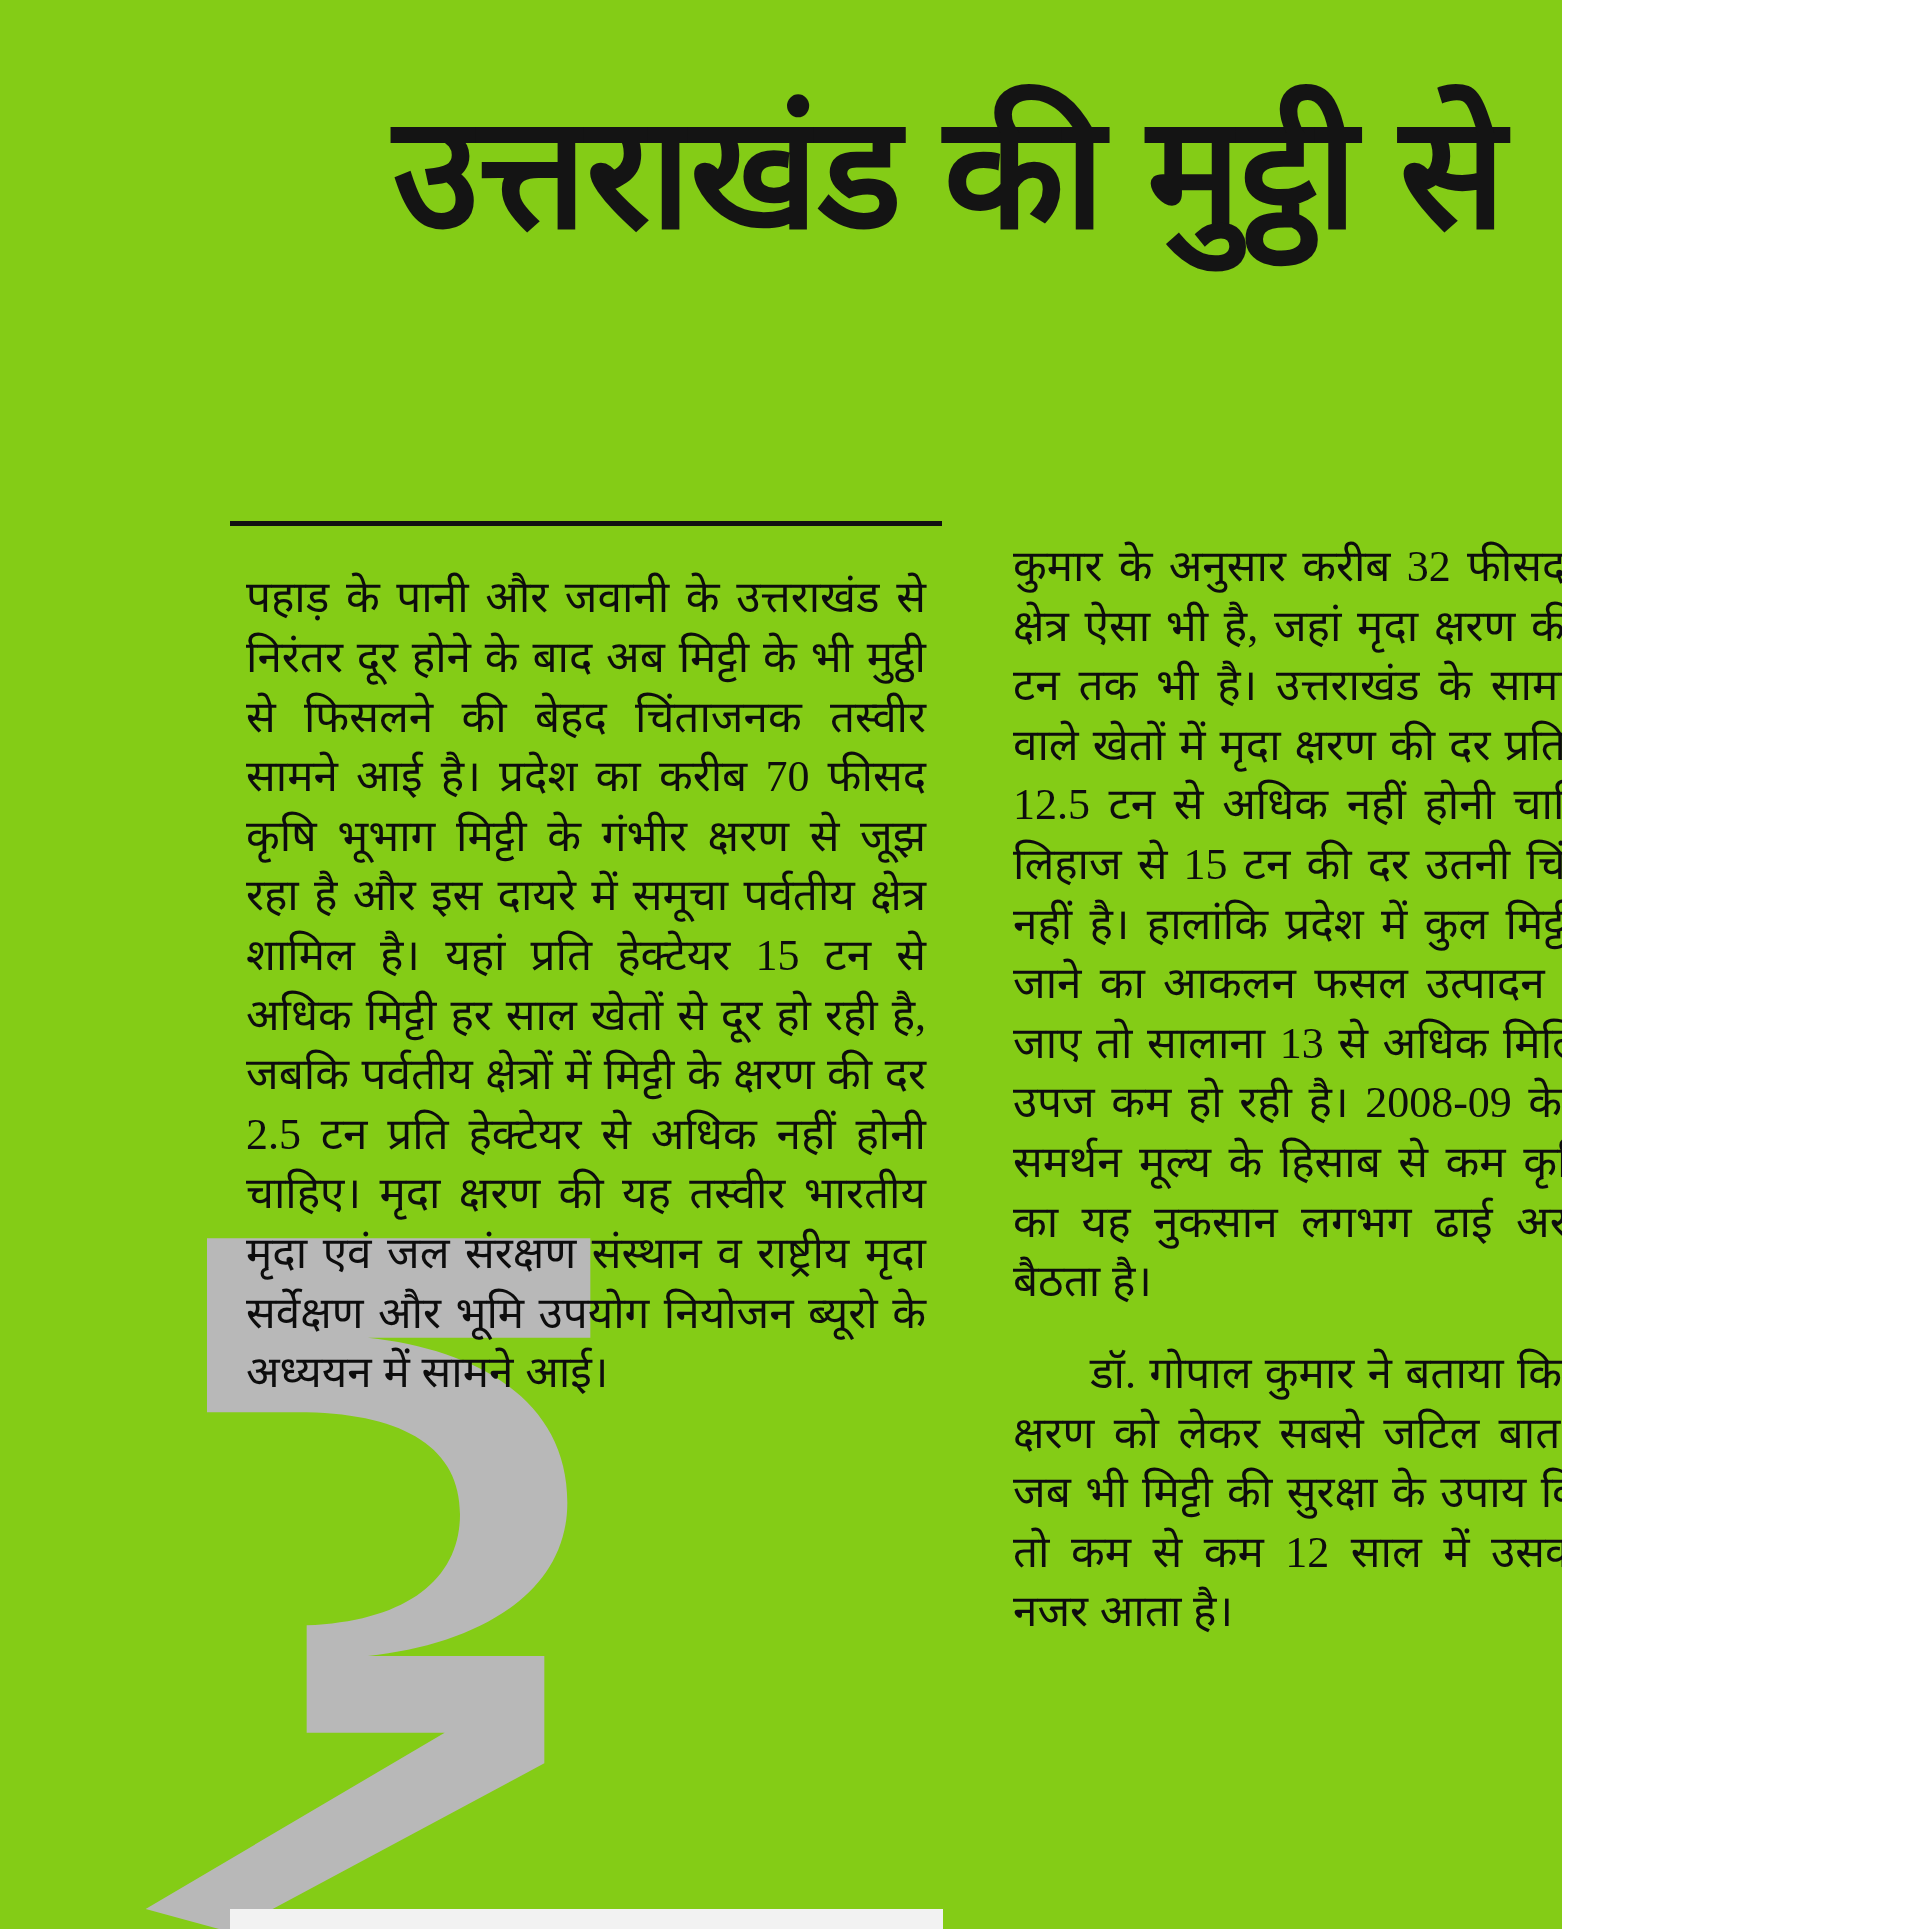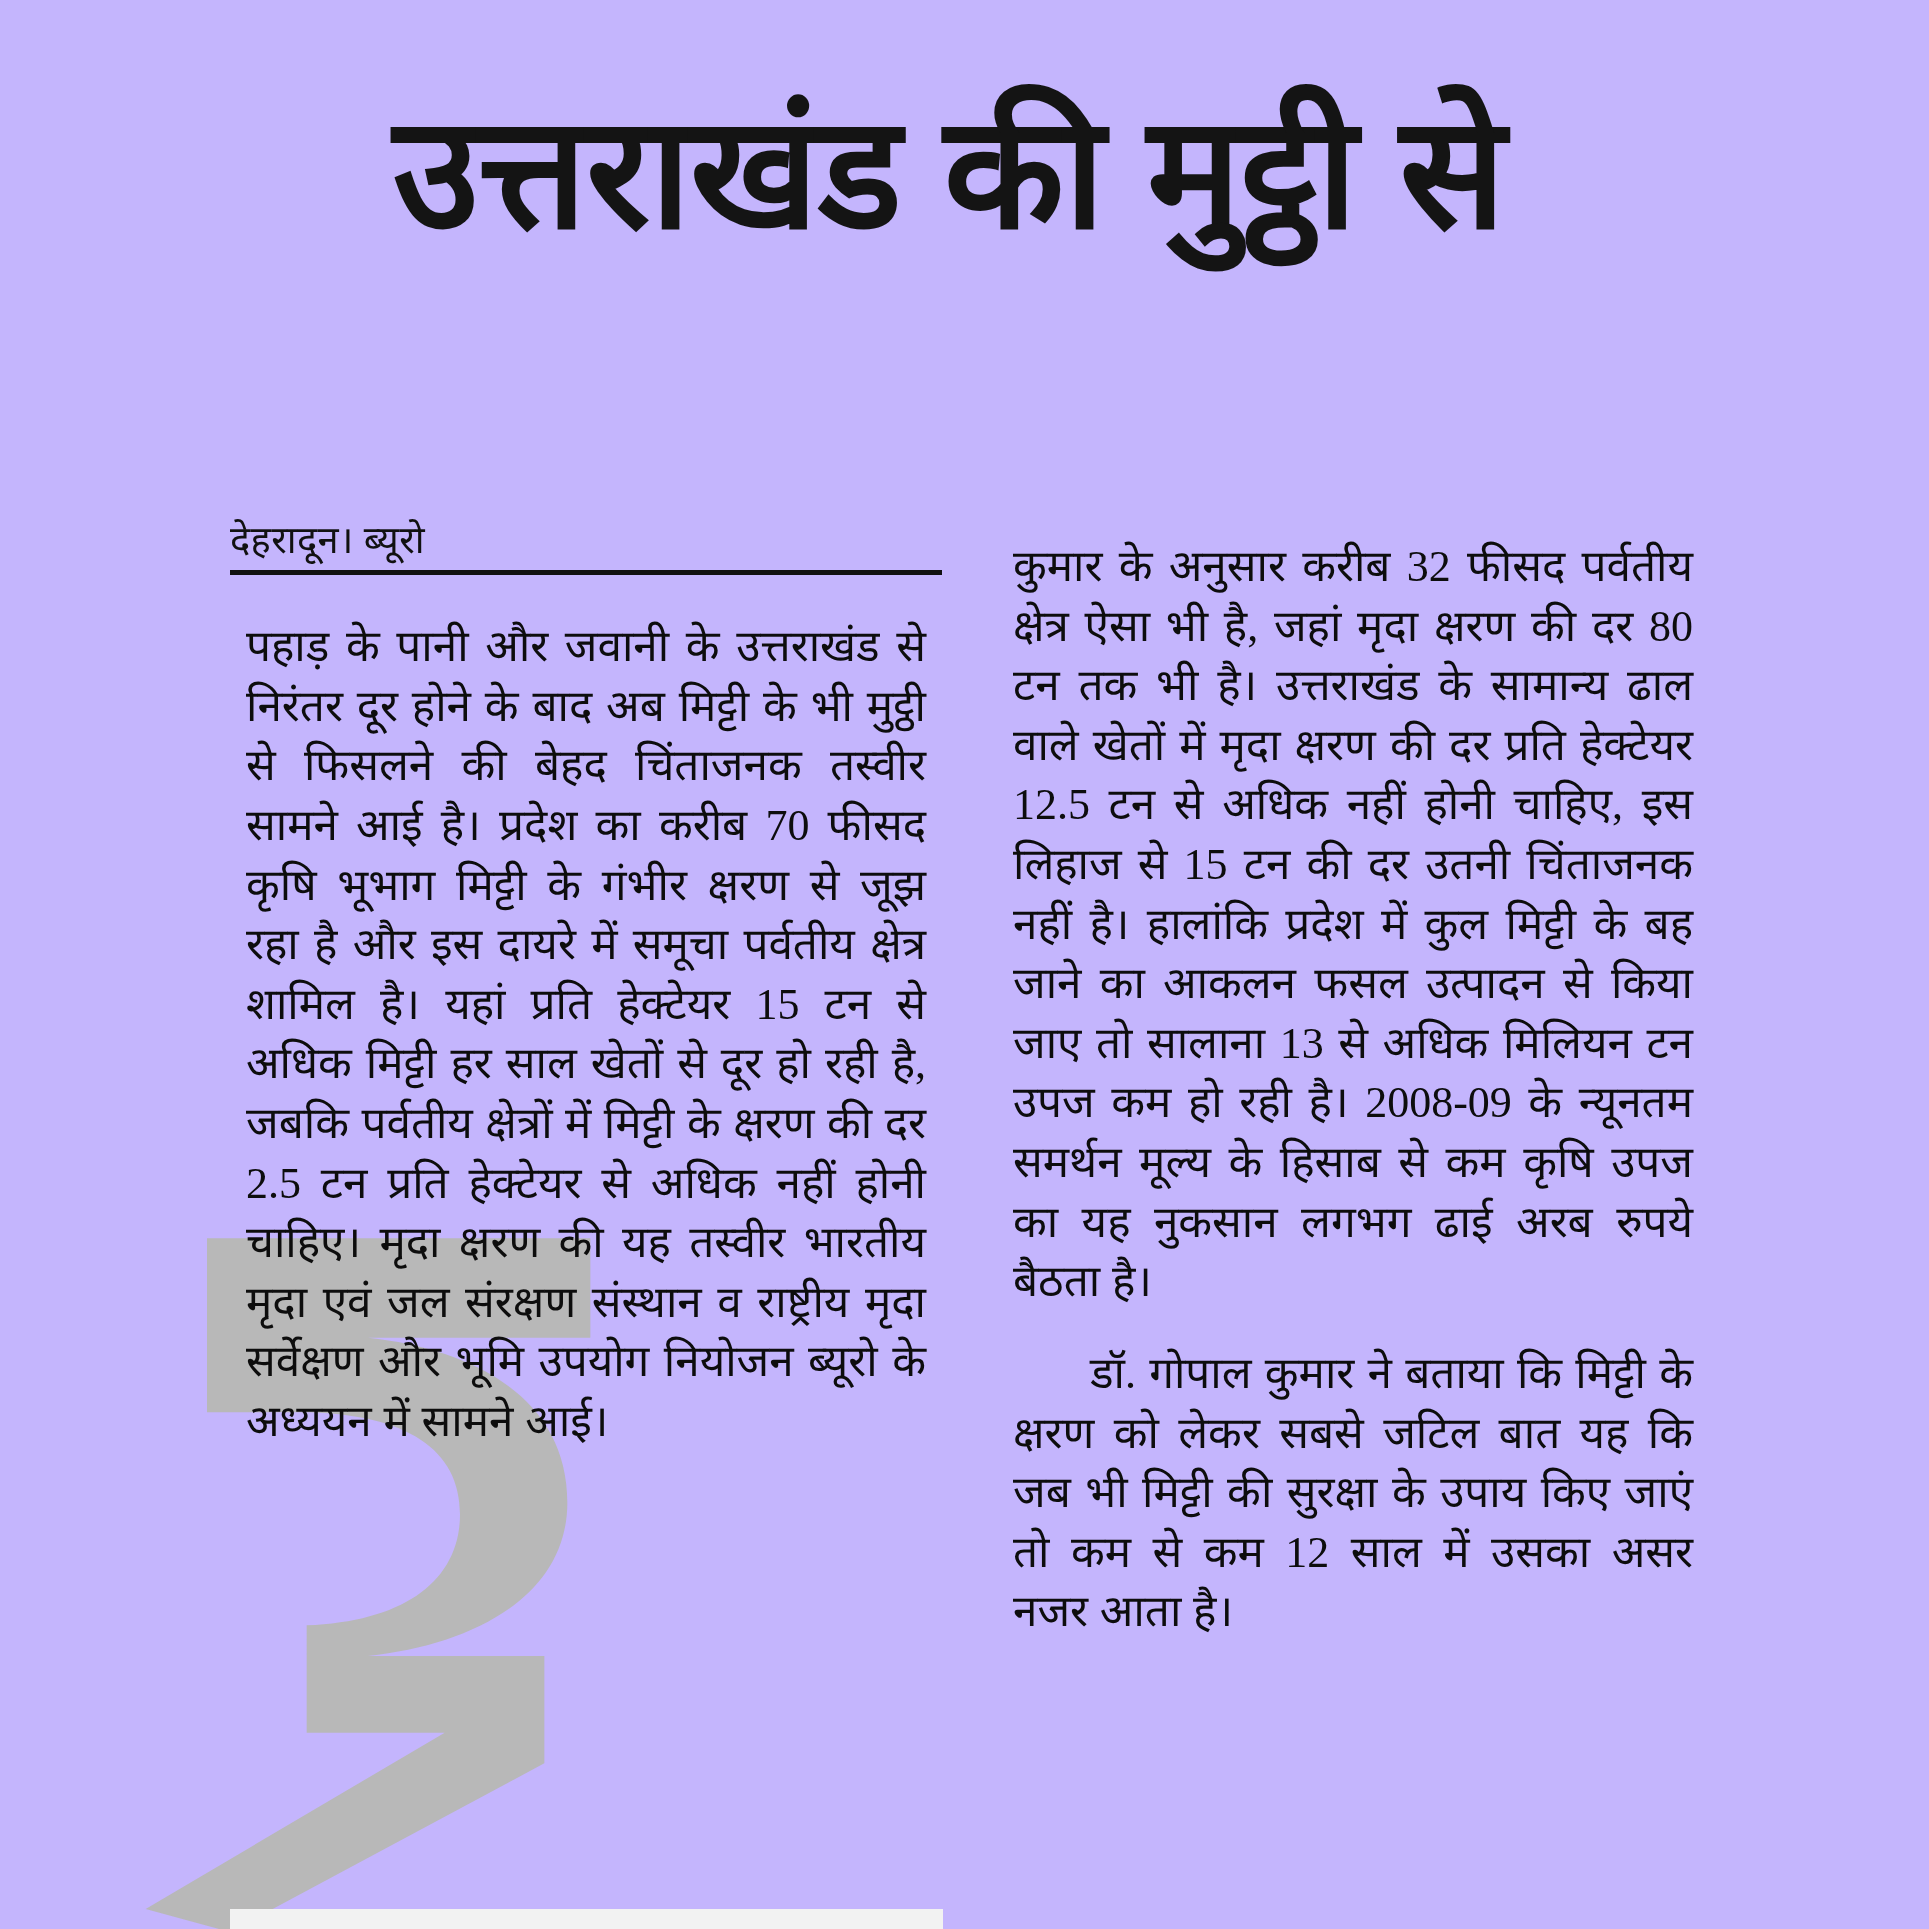--- a/index.html
+++ b/index.html
@@ -2,23 +2,23 @@
 <html style="font-size:12.3px"><head>
 <meta charset="utf-8">
 <style>
   html, body {
     margin: 0;
     padding: 0;
     background: #ffffff;
   }
   .page {
     position: relative;
-    width: 1929px;
+    width: 1562px;
     height: 1929px;
-    background: #c4b5fd;
+    background: #84cc16;
     overflow: hidden;
     font-family: "Liberation Serif", "DejaVu Serif", serif;
   }
 
   
   .watermark {
     position: absolute;
     left: 115px;
     top: 1196px;
     width: 690px;
@@ -128,21 +128,20 @@
 
   <div class="bottom-strip"></div>
 
   <h1 class="headline">
     <span class="headline-line l1">उत्तराखंड की मुट्ठी से</span>
   </h1>
 
   <div class="columns">
 
     <div class="col col-left">
-      <div class="byline">देहरादून। ब्यूरो</div>
       <div class="byline-rule"></div>
       <p class="para">पहाड़ के पानी और जवानी के उत्तराखंड से निरंतर दूर होने के बाद अब मिट्टी के भी मुट्ठी से फिसलने की बेहद चिंताजनक तस्वीर सामने आई है। प्रदेश का करीब 70 फीसद कृषि भूभाग मिट्टी के गंभीर क्षरण से जूझ रहा है और इस दायरे में समूचा पर्वतीय क्षेत्र शामिल है। यहां प्रति हेक्टेयर 15 टन से अधिक मिट्टी हर साल खेतों से दूर हो रही है, जबकि पर्वतीय क्षेत्रों में मिट्टी के क्षरण की दर 2.5 टन प्रति हेक्टेयर से अधिक नहीं होनी चाहिए। मृदा क्षरण की यह तस्वीर भारतीय मृदा एवं जल संरक्षण संस्थान व राष्ट्रीय मृदा सर्वेक्षण और भूमि उपयोग नियोजन ब्यूरो के अध्ययन में सामने आई।</p>
     </div>
 
     <div class="col col-right">
       <p class="para">कुमार के अनुसार करीब 32 फीसद पर्वतीय क्षेत्र ऐसा भी है, जहां मृदा क्षरण की दर 80 टन तक भी है। उत्तराखंड के सामान्य ढाल वाले खेतों में मृदा क्षरण की दर प्रति हेक्टेयर 12.5 टन से अधिक नहीं होनी चाहिए, इस लिहाज से 15 टन की दर उतनी चिंताजनक नहीं है। हालांकि प्रदेश में कुल मिट्टी के बह जाने का आकलन फसल उत्पादन से किया जाए तो सालाना 13 से अधिक मिलियन टन उपज कम हो रही है। 2008-09 के न्यूनतम समर्थन मूल्य के हिसाब से कम कृषि उपज का यह नुकसान लगभग ढाई अरब रुपये बैठता है।</p>
       <p class="para">डॉ. गोपाल कुमार ने बताया कि मिट्टी के क्षरण को लेकर सबसे जटिल बात यह कि जब भी मिट्टी की सुरक्षा के उपाय किए जाएं तो कम से कम 12 साल में उसका असर नजर आता है।</p>
     </div>
 
   </div>

